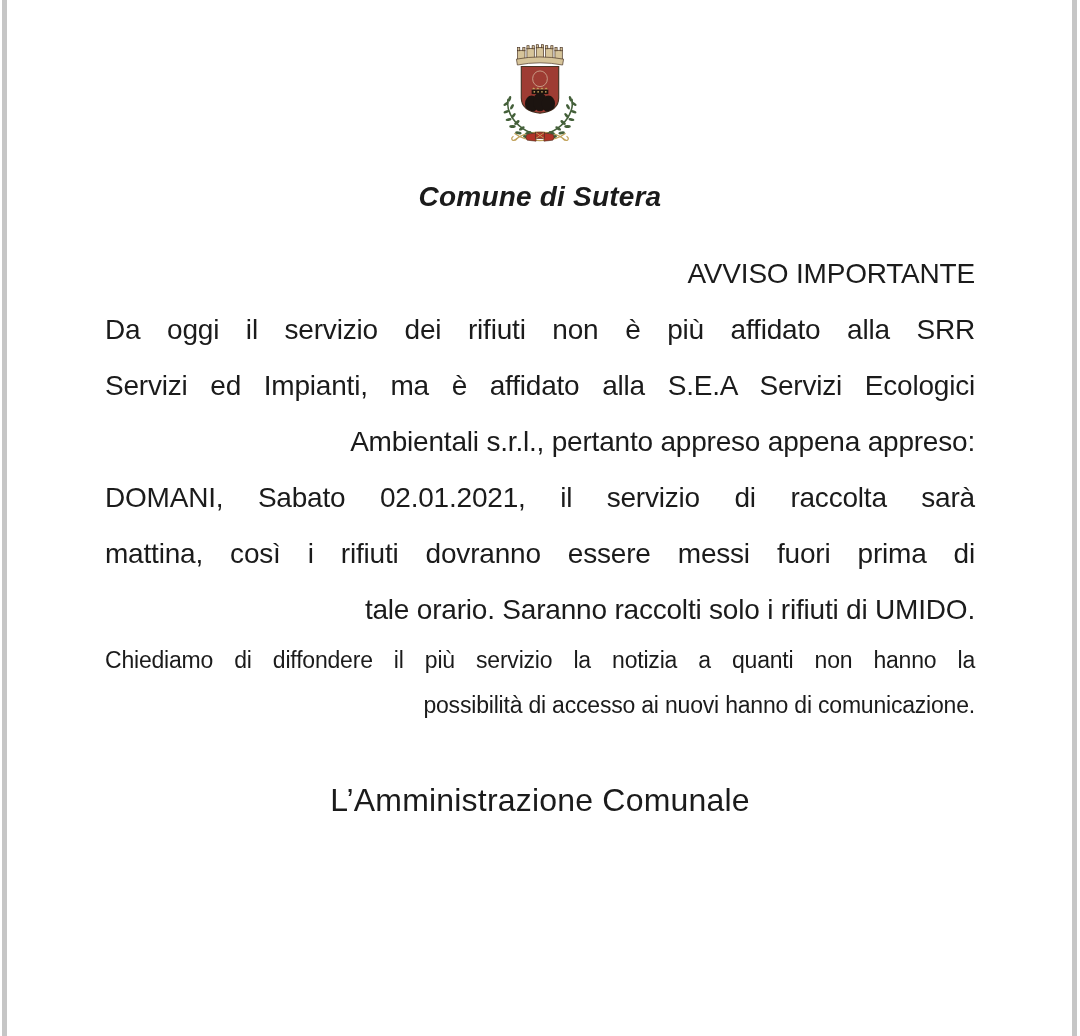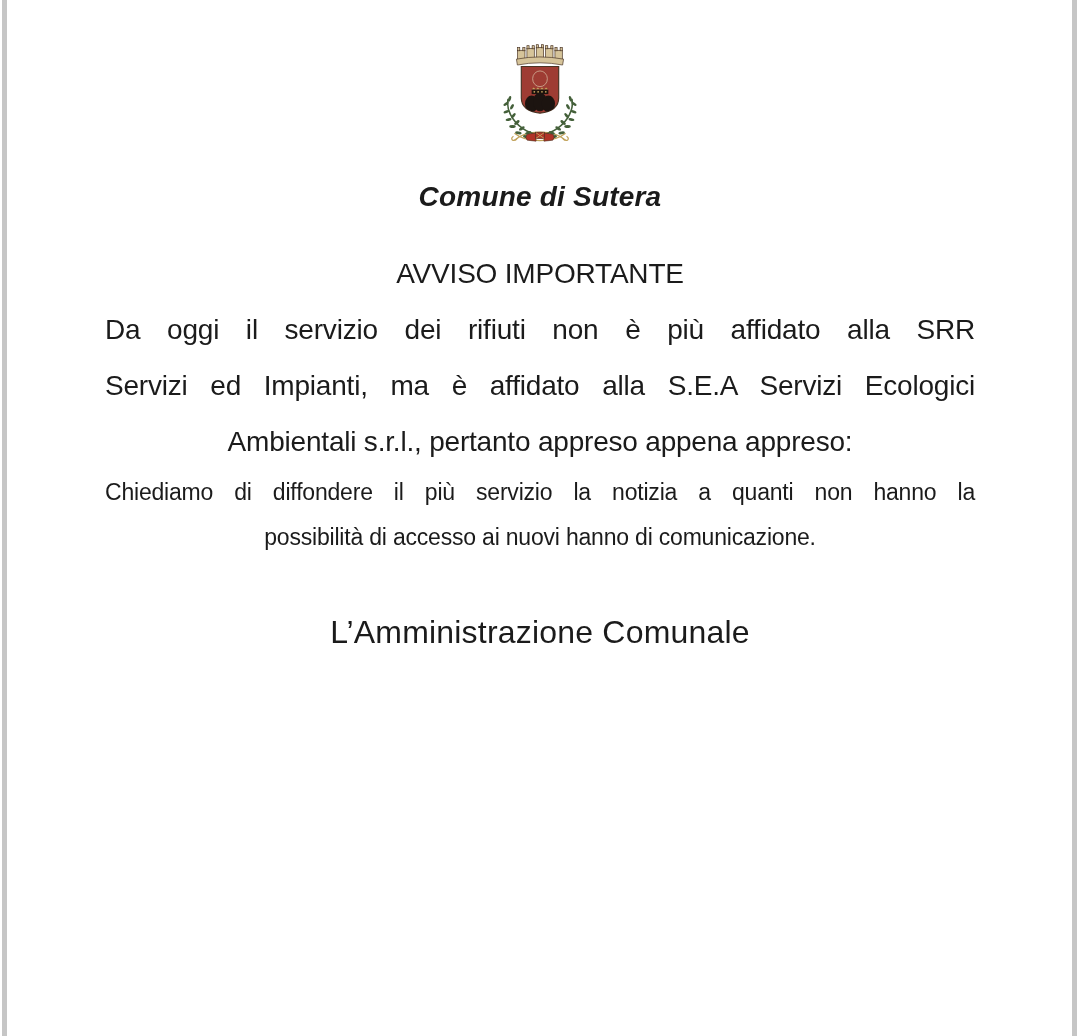--- a/index.html
+++ b/index.html
@@ -34,21 +34,21 @@
     margin-top:28px;
     letter-spacing:0.2px;
     font-style:italic;
   }
   .notice-body{
     margin:32px 105px 0 105px;
     font-size:28px;
     line-height:56px;
     letter-spacing:-0.2px;
   }
-  .line{text-align:center;}
+  .line{text-align:right;}
   .line-j{text-align:justify;text-align-last:justify;}
   .note{
     margin:0 105px;
     font-size:23px;
     line-height:45px;
     letter-spacing:-0.2px;
   }
   .signature{
     text-align:center;
     font-size:32px;
@@ -144,20 +144,23 @@
   </svg>
 </div>
 
 <div class="doc-title">Comune di Sutera</div>
 
 <div class="notice-body">
   <div class="line">AVVISO IMPORTANTE</div>
   <div class="line line-j">Da oggi il servizio dei rifiuti non è più affidato alla SRR</div>
   <div class="line line-j">Servizi ed Impianti, ma è affidato alla S.E.A Servizi Ecologici</div>
   <div class="line">Ambientali s.r.l., pertanto appreso appena appreso:</div>
+  <div class="line line-j">DOMANI, Sabato 02.01.2021, il servizio di raccolta sarà</div>
+  <div class="line line-j">mattina, così i rifiuti dovranno essere messi fuori prima di</div>
+  <div class="line">tale orario. Saranno raccolti solo i rifiuti di UMIDO.</div>
 </div>
 
 <div class="note">
   <div class="line line-j">Chiediamo di diffondere il più servizio la notizia a quanti non hanno la</div>
   <div class="line">possibilità di accesso ai nuovi hanno di comunicazione.</div>
 </div>
 
 <div class="signature">L’Amministrazione Comunale</div>
 
 </body></html>

